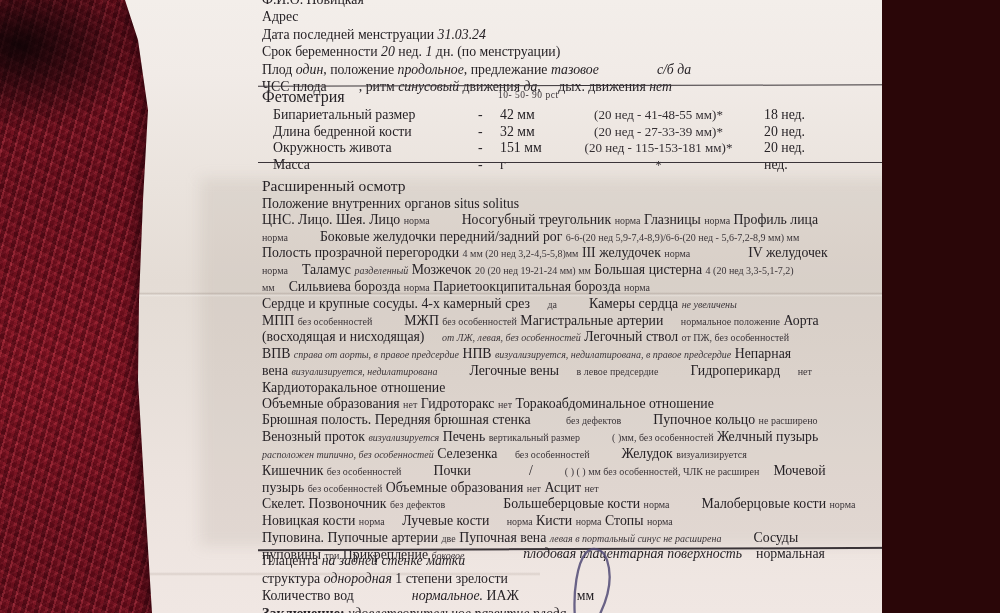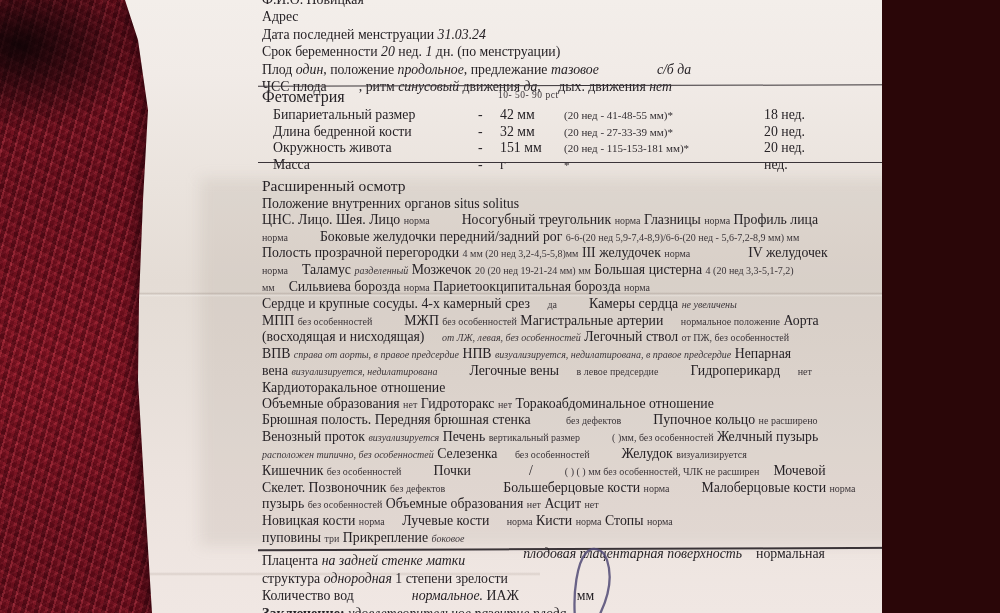--- a/index.html
+++ b/index.html
@@ -43,21 +43,21 @@
   .hr{position:absolute;left:-4px;background:#3a3438;height:1.4px;width:642px;}
   .hr1{top:85px;transform:rotate(-0.12deg);}
   .hr2{top:162px;}
   .hr3{top:548px;height:2.4px;width:650px;transform:rotate(-0.2deg);}
   .fet{position:absolute;left:0;top:88px;}
   .fet-title{font-size:16px;}
   .pct{position:absolute;left:236px;top:2px;font-size:9.5px;color:#3b3539;letter-spacing:.5px;}
   .fet-rows{margin-top:1px;}
   .fet-row{display:grid;grid-template-columns:205px 22px 64px 200px 90px;height:16.6px;align-items:baseline;}
   .fc{font-size:13.8px;white-space:nowrap;margin-left:11px;}
-  .fc-range{font-size:11px;color:#332e32;}
+  .fc-range{font-size:13px;color:#332e32;text-align:center;}
   .fc-weeks{font-size:13.8px;}
   .footnote{position:absolute;left:2px;top:166px;font-size:9.3px;color:#3b3539;}
   .footnote::first-letter{font-size:12px;}
   .ext-title{position:absolute;left:0;top:177px;font-size:15.5px;}
   .ext{position:absolute;left:0;top:196px;line-height:14.8px;}
   .bot{position:absolute;left:0;top:552px;line-height:16.6px;}
   .pen{position:absolute;inset:0;pointer-events:none;}
 </style>
 </head>
 <body>
@@ -128,23 +128,24 @@
             <div class="line"><span class="n">МПП </span><span class="s">без особенностей</span><span class="n g2">МЖП </span><span class="s">без особенностей</span><span class="n"> Магистральные артерии </span><span class="s g1">нормальное положение</span><span class="n"> Аорта</span></div>
             <div class="line"><span class="n">(восходящая и нисходящая) </span><span class="si g1">от ЛЖ, левая, без особенностей</span><span class="n"> Легочный ствол </span><span class="s">от ПЖ, без особенностей</span></div>
             <div class="line"><span class="n">ВПВ </span><span class="si">справа от аорты, в правое предсердие</span><span class="n"> НПВ </span><span class="si">визуализируется, недилатирована, в правое предсердие</span><span class="n"> Непарная</span></div>
             <div class="line"><span class="n">вена </span><span class="si">визуализируется, недилатирована</span><span class="n g2">Легочные вены </span><span class="s g1">в левое предсердие</span><span class="n g2">Гидроперикард </span><span class="s g1">нет</span></div>
             <div class="line"><span class="n">Кардиоторакальное отношение</span></div>
             <div class="line"><span class="n">Объемные образования </span><span class="s">нет</span><span class="n"> Гидроторакс </span><span class="s">нет</span><span class="n"> Торакоабдоминальное отношение</span></div>
             <div class="line"><span class="n">Брюшная полость. Передняя брюшная стенка </span><span class="s g2">без дефектов</span><span class="n g2">Пупочное кольцо </span><span class="s">не расширено</span></div>
             <div class="line"><span class="n">Венозный проток </span><span class="si">визуализируется</span><span class="n"> Печень </span><span class="s">вертикальный размер</span><span class="s g2">( )мм, без особенностей</span><span class="n"> Желчный пузырь</span></div>
             <div class="line"><span class="si">расположен типично, без особенностей</span><span class="n"> Селезенка </span><span class="s g1">без особенностей</span><span class="n g2">Желудок </span><span class="s">визуализируется</span></div>
             <div class="line"><span class="n">Кишечник </span><span class="s">без особенностей</span><span class="n g2">Почки</span><span class="n g3">/</span><span class="s g2">( ) ( ) мм без особенностей, ЧЛК не расширен</span><span class="n g1">Мочевой</span></div>
+            <div class="line"><span class="n">пузырь </span><span class="s">без особенностей</span><span class="n"> Объемные образования </span><span class="s">нет</span><span class="n"> Асцит </span><span class="s">нет</span></div>
             <div class="line"><span class="n">Скелет. Позвоночник </span><span class="s">без дефектов</span><span class="n g3">Большеберцовые кости </span><span class="s">норма</span><span class="n g2">Малоберцовые кости </span><span class="s">норма</span></div>
-            <div class="line"><span class="n">пузырь </span><span class="s">без особенностей</span><span class="n"> Объемные образования </span><span class="s">нет</span><span class="n"> Асцит </span><span class="s">нет</span></div>
             <div class="line"><span class="n">Новицкая кости </span><span class="s">норма</span><span class="n g1"> Лучевые кости </span><span class="s g1">норма</span><span class="n"> Кисти </span><span class="s">норма</span><span class="n"> Стопы </span><span class="s">норма</span></div>
+            <div class="line"><span class="n">Пуповина. Пупочные артерии </span><span class="s">две</span><span class="n"> Пупочная вена </span><span class="si">левая  в портальный синус  не расширена</span><span class="n g2">Сосуды</span></div>
             <div class="line"><span class="n">пуповины </span><span class="s">три</span><span class="n"> Прикрепление </span><span class="si">боковое</span></div>
           </div>
         <div class="hr hr3"></div>
         <div class="bot">
             <div class="line"><span class="n">Плацента </span><span class="i">на задней стенке матки</span><span class="i raise g3">плодовая плацентарная поверхность</span><span class="n raise g1">нормальная</span></div>
             <div class="line"><span class="n">структура </span><span class="i">однородная</span><span class="n"> 1 степени зрелости</span></div>
             <div class="line"><span class="n">Количество вод</span><span class="i g3">нормальное.</span><span class="n"> ИАЖ</span><span class="n g3">мм</span></div>
             <div class="line"><span class="nb">Заключение: </span><span class="i">удовлетворительное развитие плода.</span></div>
           </div>
       </div>

